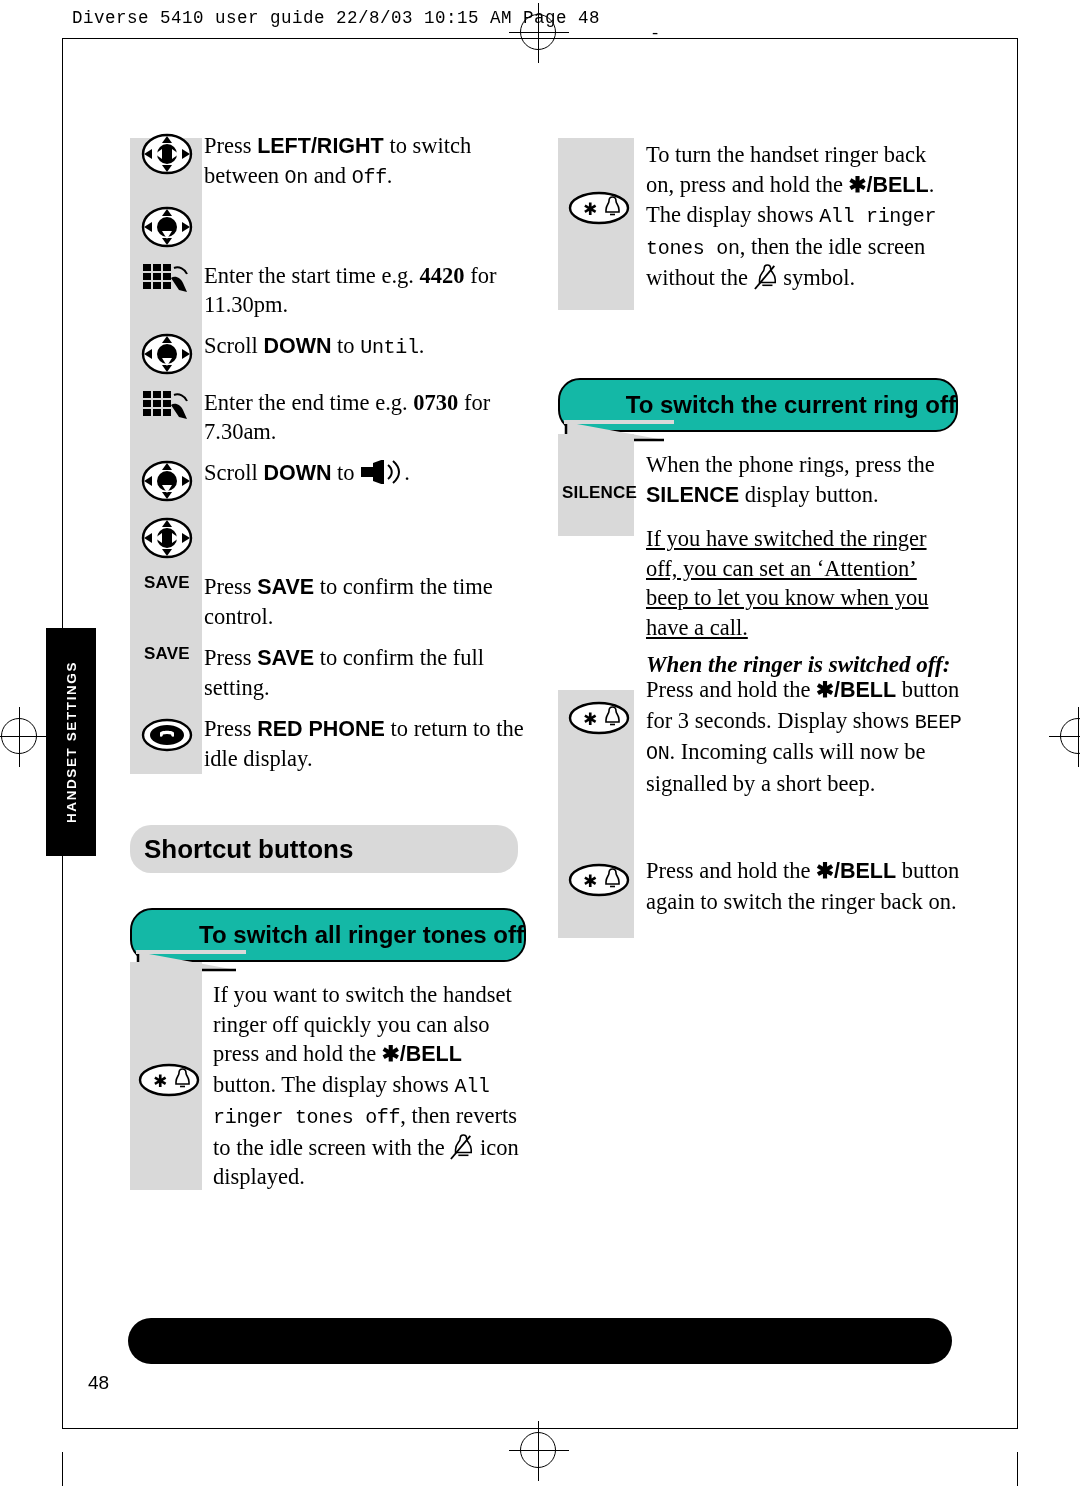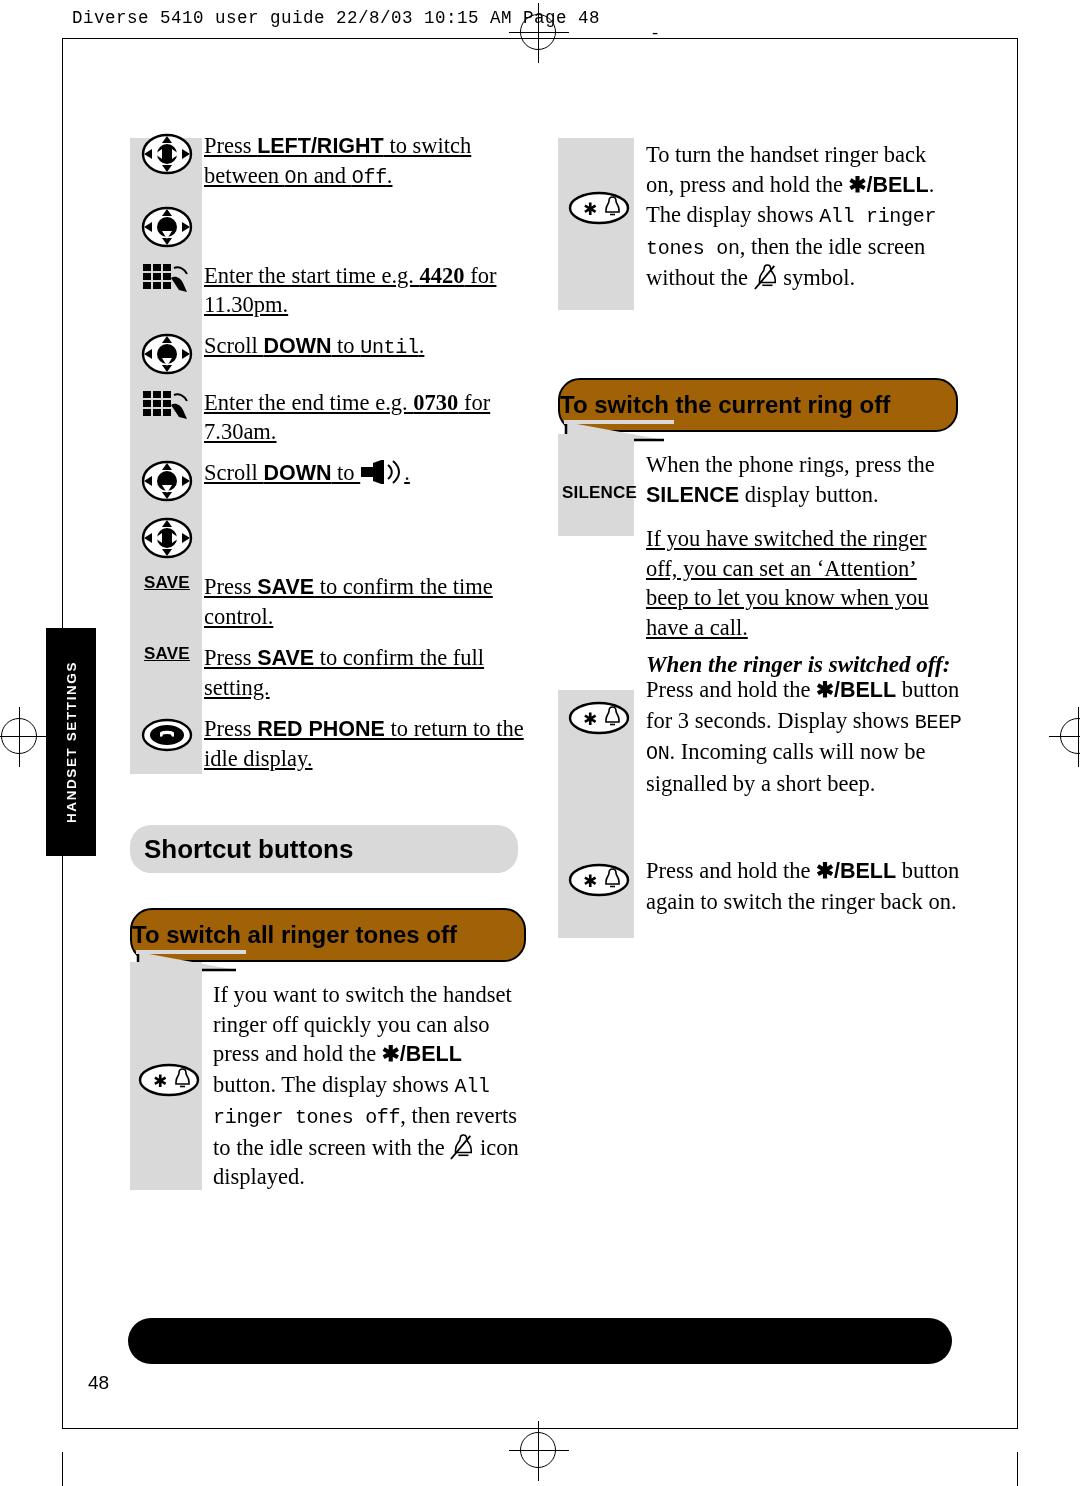--- a/index.html
+++ b/index.html
@@ -69,21 +69,21 @@
     transform-origin: center center;
     color: #fff;
     font-family: "Liberation Sans", sans-serif;
     font-weight: bold;
     font-size: 13.5px;
     letter-spacing: 1.6px;
     white-space: nowrap;
   }
 
   
-  .col-left  { position: absolute; left: 130px; top: 130px; width: 395px; text-decoration: underline; }
+  .col-left  { position: absolute; left: 130px; top: 130px; width: 395px; }
 
   
   .grey-panel {
     position: absolute;
     background: #d9d9d9;
   }
 
   
   .steps { position: relative; }
   .step {
@@ -136,26 +136,26 @@
   }
   .heading-bar span {
     font-family: "Liberation Sans", sans-serif;
     font-weight: bold;
     font-size: 26px;
     padding-left: 14px;
   }
 
   .callout {
     position: absolute;
-    background: #a16207;
+    background: #14b8a6;
     border: 2.5px solid #000;
     border-radius: 22px;
     display: flex;
     align-items: center;
-    justify-content: flex-start;
+    justify-content: flex-end;
   }
   .callout span {
     font-family: "Liberation Sans", sans-serif;
     font-weight: bold;
     font-size: 24px;
   }
 
   .para {
     font-size: 22.5px;
     line-height: 29.5px;

